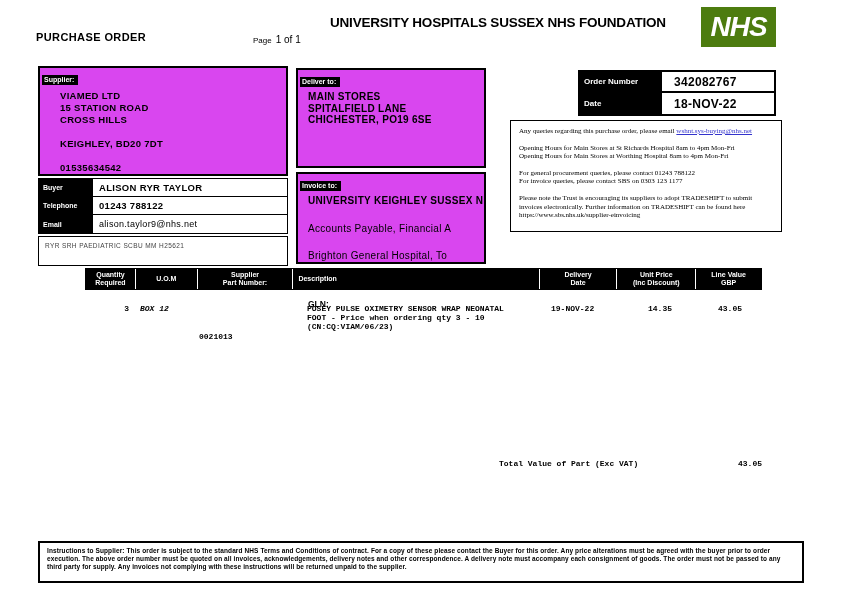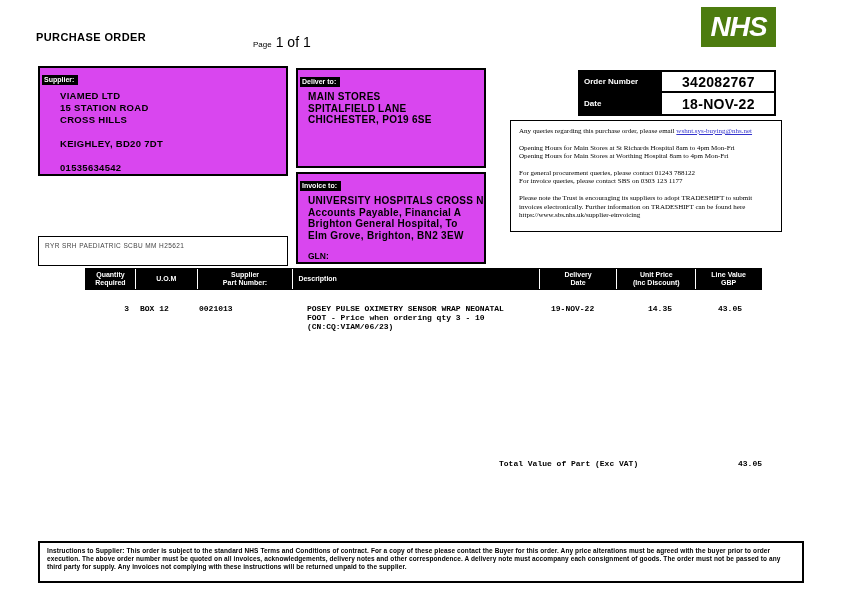--- a/index.html
+++ b/index.html
@@ -4,120 +4,135 @@
 <style>
   * { box-sizing: border-box; margin: 0; padding: 0; }
   html, body { background: #ffffff; }
   .page {
     position: relative; width: 842px; height: 595px; background: #fff;
     font-family: "Liberation Sans", sans-serif; color: #000; overflow: hidden;
   }
   
   .doc-title { position: absolute; left: 36px; top: 31px; font-size: 11px; font-weight: bold; letter-spacing: .4px; }
   .page-indicator { position: absolute; left: 253px; top: 34px; font-size: 8px; }
-  .page-indicator .pv { font-size: 14px; margin-left: 4px; }
+  .page-indicator .pv { font-size: 10px; margin-left: 4px; }
   .org-title { position: absolute; left: 330px; top: 15px; font-size: 13.5px; font-weight: bold; letter-spacing: -0.2px; }
   .nhs-logo {
     position: absolute; left: 701px; top: 7px; width: 75px; height: 40px;
     color: #fff; font-weight: bold; font-style: italic; font-size: 28px;
     display: flex; align-items: center; justify-content: center; letter-spacing: -1px;
   }
   
   .bbox { position: absolute; border: 2px solid #000; background: #d946ef; }
   .chip { display: inline-block; background: #000; color: #fff; font-size: 7px; font-weight: bold; padding: 1px 4px 2px 2px; margin: 2px 0 0 2px; }
   .supplier-box { left: 38px; top: 66px; width: 250px; height: 110px; }
   .addr { padding-left: 20px; padding-top: 4px; }
   .addr-line { height: 12px; line-height: 12px; font-size: 9.5px; font-weight: bold; letter-spacing: .3px; }
   .deliver-box { left: 296px; top: 68px; width: 190px; height: 100px; }
   .addr-sm { padding-left: 10px; padding-top: 3px; }
   .addr-sm .addr-line { height: 11.5px; line-height: 11.5px; font-size: 10px; }
   .invoice-box { left: 296px; top: 172px; width: 190px; height: 92px; }
-  .addr-sm .addr-line.normal { font-weight: bold; }
+  .addr-sm .addr-line.normal { font-weight: normal; margin-top: 16px; }
   .gln { padding-left: 10px; padding-top: 10px; font-size: 8.5px; font-weight: bold; }
   
   .buyer-table { position: absolute; left: 38px; top: 178px; width: 250px; border: 1.5px solid #000; }
   .buyer-row { display: flex; height: 18px; border-bottom: 1.5px solid #000; }
   .buyer-row:last-child { border-bottom: none; }
   .buyer-label { width: 54px; background: #000; color: #fff; font-size: 7px; font-weight: bold; display: flex; align-items: center; padding-left: 4px; }
   .buyer-value { flex: 1; display: flex; align-items: center; padding-left: 6px; font-size: 9.5px; font-weight: bold; letter-spacing: .3px; }
   .buyer-value.normal { font-weight: normal; font-size: 9px; }
   .ref-box { position: absolute; left: 38px; top: 236px; width: 250px; height: 30px; border: 1px solid #000; }
   .ref-text { padding: 5px 0 0 6px; font-size: 6.5px; color: #444; letter-spacing: .4px; }
   
   .order-table { position: absolute; left: 578px; top: 70px; width: 198px; border: 2px solid #000; }
   .order-row { display: flex; height: 21px; border-bottom: 2px solid #000; }
   .order-row:last-child { border-bottom: none; }
   .order-label { width: 82px; background: #000; color: #fff; font-size: 8px; font-weight: bold; display: flex; align-items: center; padding-left: 4px; border-right: 2px solid #000; }
-  .order-value { flex: 1; display: flex; align-items: center; padding-left: 20px; font-size: 14px; font-weight: bold; letter-spacing: .3px; }
+  .order-value { flex: 1; display: flex; align-items: center; padding-left: 12px; font-size: 12px; font-weight: bold; letter-spacing: .3px; }
   
   .notices-box { position: absolute; left: 510px; top: 120px; width: 272px; height: 112px; border: 1px solid #000; padding: 6px 8px; font-family: "Liberation Serif", serif; font-size: 7px; line-height: 8.6px; }
   .notices-box p { margin-bottom: 8px; }
   .link { color: #3333cc; text-decoration: underline; cursor: pointer; }
   
   .items-header { position: absolute; left: 85px; top: 268px; width: 677px; height: 22px; background: #000; display: flex; border: 1px solid #000; }
   .ih-cell { color: #fff; font-size: 7px; font-weight: bold; white-space: pre-line; text-align: center; display: flex; align-items: center; justify-content: center; line-height: 8px; border-right: 1px solid #fff; }
   .ih-cell:last-child { border-right: none; }
   .mono { font-family: "Liberation Mono", "DejaVu Sans Mono", monospace; font-weight: bold; font-size: 8px; }
   .item-row { position: absolute; left: 85px; top: 304px; width: 677px; display: flex; align-items: flex-start; }
   .ir-cell { line-height: 9px; }
   .c1 { width: 50px; } .c2 { width: 62px; } .c3 { width: 96px; } .c4 { width: 247px; } .c5 { width: 78px; } .c6 { width: 79px; } .c7 { width: 65px; }
   .ir-qty { text-align: right; padding-right: 6px; }
-  .ir-uom { padding-left: 5px; }
-  .ir-part { padding-left: 2px; }
+  .ir-uom { padding-left: 5px; font-style: italic; }
+  .ir-part { padding-left: 2px; margin-top: 28px; }
   .ir-desc { padding-left: 14px; white-space: pre-line; }
   .ir-date { padding-left: 11px; }
   .ir-price { text-align: right; padding-right: 25px; }
   .ir-value { text-align: right; padding-right: 20px; }
   .total-row { position: absolute; left: 499px; top: 459px; width: 263px; display: flex; justify-content: space-between; }
   
   .footer-box { position: absolute; left: 38px; top: 541px; width: 766px; height: 42px; border: 2px solid #000; padding: 4px 7px; }
   .footer-text { font-size: 6.5px; font-weight: bold; line-height: 8.2px; letter-spacing: .1px; }
 </style>
 </head>
 <body>
 
 <div class="page">
 
   <div class="doc-title">PURCHASE ORDER</div>
   <div class="page-indicator">
     <span>Page</span><span class="pv">1 of 1</span>
   </div>
+  <div class="org-title">UNIVERSITY HOSPITALS SUSSEX NHS FOUNDATION</div>
   <div class="nhs-logo" style="background:#4d7c0f;">NHS</div>
 
   <div class="bbox supplier-box">
     <span class="chip">Supplier:</span>
     <div class="addr">
       <div class="addr-line">VIAMED LTD</div>
       <div class="addr-line">15 STATION ROAD</div>
       <div class="addr-line">CROSS HILLS</div>
       <div class="addr-line"></div>
       <div class="addr-line">KEIGHLEY,  BD20 7DT</div>
       <div class="addr-line"></div>
       <div class="addr-line">01535634542</div>
     </div>
   </div>
 
+  <div class="buyer-table">
+    <div class="buyer-row">
+      <div class="buyer-label">Buyer</div>
+      <div class="buyer-value">ALISON RYR TAYLOR</div>
+    </div>
+    <div class="buyer-row">
+      <div class="buyer-label">Telephone</div>
+      <div class="buyer-value">01243 788122</div>
+    </div>
+    <div class="buyer-row">
+      <div class="buyer-label">Email</div>
+      <div class="buyer-value normal">alison.taylor9@nhs.net</div>
+    </div>
+  </div>
 
   <div class="ref-box">
     <div class="ref-text">RYR SRH PAEDIATRIC  SCBU MM H25621</div>
   </div>
 
   <div class="bbox deliver-box">
     <span class="chip">Deliver to:</span>
     <div class="addr-sm">
       <div class="addr-line">MAIN STORES</div>
       <div class="addr-line">SPITALFIELD LANE</div>
       <div class="addr-line">CHICHESTER, PO19 6SE</div>
     </div>
   </div>
 
   <div class="bbox invoice-box">
     <span class="chip">Invoice to:</span>
     <div class="addr-sm">
-      <div class="addr-line">UNIVERSITY HOSPITALS CROSS N</div>
+      <div class="addr-line">UNIVERSITY KEIGHLEY SUSSEX N</div>
       <div class="addr-line normal">Accounts Payable, Financial A</div>
       <div class="addr-line normal">Brighton General Hospital, To</div>
       <div class="addr-line normal">Elm Grove, Brighton, BN2 3EW</div>
     </div>
     <div class="gln">GLN:</div>
   </div>
 
   <div class="order-table">
     <div class="order-row">
       <div class="order-label">Order Number</div>

